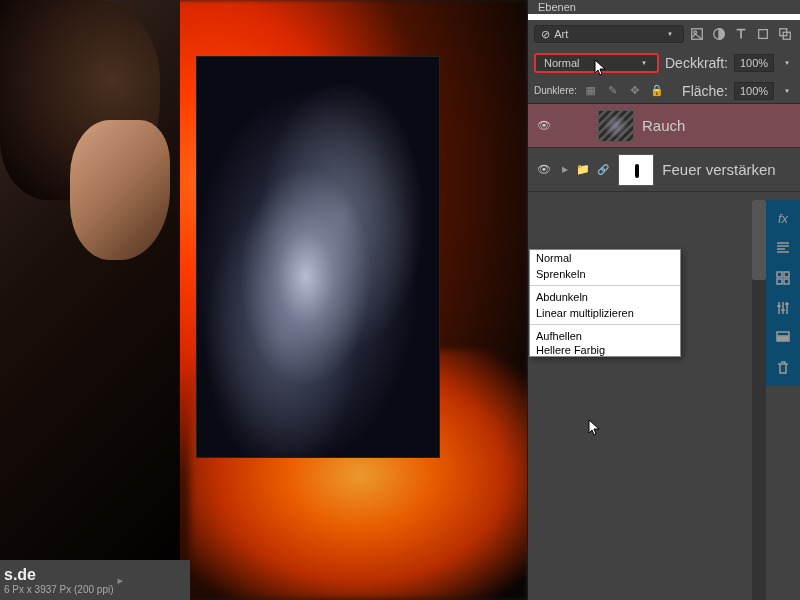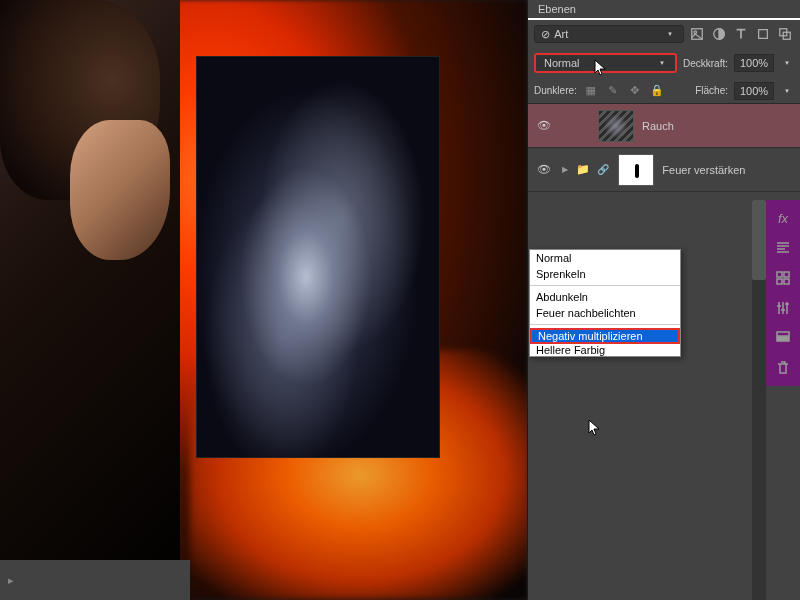--- a/index.html
+++ b/index.html
@@ -7,51 +7,51 @@
 .canvas-area{position:absolute;left:0;top:0;width:527px;height:600px;background:#1a1a1a;overflow:hidden}
 .fire-bg{position:absolute;inset:0;background:radial-gradient(ellipse at 40% 30%,#ff6b1a 0%,#ff3c00 15%,#d92800 30%,#4a1200 50%,#0a0505 80%);filter:blur(2px)}
 .person{position:absolute;left:0;top:0;width:180px;height:600px;background:linear-gradient(135deg,#3a2822 0%,#1a0f0a 40%,#000 100%)}
 .hair{position:absolute;left:0;top:0;width:160px;height:200px;background:radial-gradient(ellipse at 70% 40%,#4a3020 0%,#2a1810 50%,#0a0504 90%);border-radius:0 40% 50% 30%}
 .face{position:absolute;left:70px;top:120px;width:100px;height:140px;background:linear-gradient(135deg,#d4a080 0%,#a07050 50%,#503020 100%);border-radius:40% 30% 50% 40%}
 .smoke-img{position:absolute;left:196px;top:56px;width:244px;height:402px;background:#0a0a15;border:1px solid #222}
 .smoke{position:absolute;inset:0;background:radial-gradient(ellipse at 45% 55%,rgba(200,210,230,0.85) 0%,rgba(150,160,190,0.6) 15%,rgba(80,90,120,0.3) 35%,transparent 60%),radial-gradient(ellipse at 60% 40%,rgba(180,190,210,0.5) 0%,transparent 40%),radial-gradient(ellipse at 35% 70%,rgba(160,170,200,0.4) 0%,transparent 35%)}
 .fire-body{position:absolute;left:190px;top:350px;width:340px;height:250px;background:radial-gradient(ellipse at 50% 50%,#ffaa33 0%,#ff6600 30%,#cc3300 60%,transparent 90%);filter:blur(3px);opacity:0.9}
 .status-bar{position:absolute;left:0;bottom:0;width:190px;height:40px;background:#424242;display:flex;align-items:center;padding:0 4px}
 .panels{position:absolute;right:0;top:0;width:273px;height:600px;background:#424242;border-left:1px solid #1a1a1a}
-.panel-tab{height:20px;background:#424242;border-bottom:2px solid #ffffff;display:flex;align-items:center;padding:0 10px}
+.panel-tab{height:20px;background:#424242;border-bottom:6px solid #ffffff;display:flex;align-items:center;padding:0 10px}
 .panel-row{height:28px;display:flex;align-items:center;padding:0 6px;gap:4px}
 .search-box{flex:1;height:18px;background:#333;border:1px solid #2a2a2a;border-radius:3px;display:flex;align-items:center;padding:0 6px;gap:4px}
 .dropdown-arrow{width:14px;height:18px;display:flex;align-items:center;justify-content:center;font-size:7px}
 .icon-btn{width:18px;height:18px;display:flex;align-items:center;justify-content:center;color:#aaa;cursor:pointer}
 .icon-btn svg{width:14px;height:14px;stroke:#aaa;fill:none;stroke-width:1.5}
 .blend-row{height:30px;display:flex;align-items:center;padding:0 6px;gap:6px;position:relative}
 .blend-select{flex:1;height:20px;background:#333;border:1px solid #1a1a1a;border-radius:3px;display:flex;align-items:center;padding:0 8px;position:relative}
 .blend-select.highlight{border:2px solid #e03030}
-.opacity-label{font-size:10px;color:#ccc}
+.opacity-label{font-size:14px;color:#ccc}
 .opacity-val{width:40px;height:18px;background:#333;border:1px solid #2a2a2a;display:flex;align-items:center;justify-content:center;font-size:10px}
 .lock-row{height:26px;display:flex;align-items:center;padding:0 6px;gap:6px;border-bottom:1px solid #2a2a2a}
 .lock-icons{display:flex;gap:6px}
 .lock-icons span{width:16px;height:16px;display:flex;align-items:center;justify-content:center;font-size:11px;color:#888}
 .layer{height:44px;display:flex;align-items:center;padding:0 6px;gap:8px;border-bottom:1px solid #303030}
 .layer.selected{background:#7a4a52}
 .vis{width:20px;display:flex;justify-content:center}
 .thumb{width:36px;height:32px;background:#222;border:1px solid #555;position:relative}
 .thumb.smoke-t{background:linear-gradient(135deg,#2a2a2a 25%,transparent 25%,transparent 50%,#2a2a2a 50%,#2a2a2a 75%,transparent 75%);background-size:8px 8px;background-color:#555}
 .thumb.smoke-t::after{content:'';position:absolute;inset:4px;background:radial-gradient(circle,rgba(150,150,170,0.7) 0%,transparent 70%)}
 .thumb.white{background:#fff}
 .thumb.white::after{content:'';position:absolute;left:45%;top:30%;width:4px;height:14px;background:#000;border-radius:2px}
-.layer-name{font-size:11px}
+.layer-name{font-size:15px}
 .layer .expand{font-size:8px;color:#999}
 .link-icon{font-size:10px;color:#999}
 .dropdown{position:absolute;left:529px;top:249px;width:152px;background:#fff;border:1px solid #888;box-shadow:2px 2px 6px rgba(0,0,0,0.4);z-index:20}
 .dropdown .item{height:16px;display:flex;align-items:center;padding:0 6px;font-size:11px;color:#000;cursor:pointer}
 .dropdown .item.selected{background:#0a64d8;color:#fff}
 .dropdown .item.highlight-border{border:2px solid #e03030;height:16px}
 .dropdown .sep{height:1px;background:#ccc;margin:3px 0}
-.side-dock{position:absolute;right:0;top:200px;width:34px;background:#701a75;display:flex;flex-direction:column;gap:10px;padding:8px 0;align-items:center}
+.side-dock{position:absolute;right:0;top:200px;width:34px;background:#0c4a6e;display:flex;flex-direction:column;gap:10px;padding:8px 0;align-items:center}
 .side-dock .dock-icon{width:20px;height:20px;display:flex;align-items:center;justify-content:center;color:#999}
 .side-dock .dock-icon svg{width:16px;height:16px;stroke:#999;fill:none;stroke-width:1.5}
 .cursor{position:absolute;width:14px;height:18px;z-index:30;pointer-events:none}
 .cursor svg{width:14px;height:18px}
 .scrollbar{position:absolute;right:34px;top:200px;width:14px;height:400px;background:#333}
 .scrollbar-thumb{position:absolute;top:0;width:100%;height:80px;background:#555;border-radius:2px}
 </style>
 </head>
 <body>
 
@@ -59,20 +59,24 @@
   <div class="fire-bg"></div>
   <div class="fire-body"></div>
   <div class="person">
     <div class="hair"></div>
     <div class="face"></div>
   </div>
   <div class="smoke-img">
     <div class="smoke"></div>
   </div>
   <div class="status-bar">
+    <div style="display:flex;flex-direction:column">
+      <span style="font-size:16px;font-weight:bold;color:#eee">s.de</span>
+      <span style="font-size:10px;color:#aaa">6 Px x 3937 Px (200 ppi)</span>
+    </div>
     <span style="margin-left:4px;color:#888">▸</span>
   </div>
 </div>
 
 <div class="panels">
   <div class="panel-tab">
     <span>Ebenen</span>
   </div>
   <div class="panel-row">
     <div class="search-box">
@@ -201,23 +205,23 @@
         <path d="M3 4h10M5 4v9h6V4M6 2h4v2"></path>
       </svg>
     </span>
 </div>
 
 <div class="dropdown">
   <div class="item">Normal</div>
   <div class="item">Sprenkeln</div>
   <div class="sep"></div>
   <div class="item">Abdunkeln</div>
-  <div class="item">Feuer nachbelichten</div>
+  <div class="item">Linear multiplizieren</div>
   <div class="sep"></div>
-  <div class="item selected highlight-border">Negativ multiplizieren</div>
+  <div class="item">Aufhellen</div>
   <div class="item" style="height:12px;overflow:hidden">Hellere Farbig</div>
 </div>
 
 <div class="cursor" style="left:588px;top:419px">
   <svg viewBox="0 0 14 18">
       <path d="M1 1l0 13 3-3 2 5 2-1-2-5 5 0z" fill="#fff" stroke="#000" stroke-width="1"></path>
     </svg>
 </div>
 
 </body></html>

